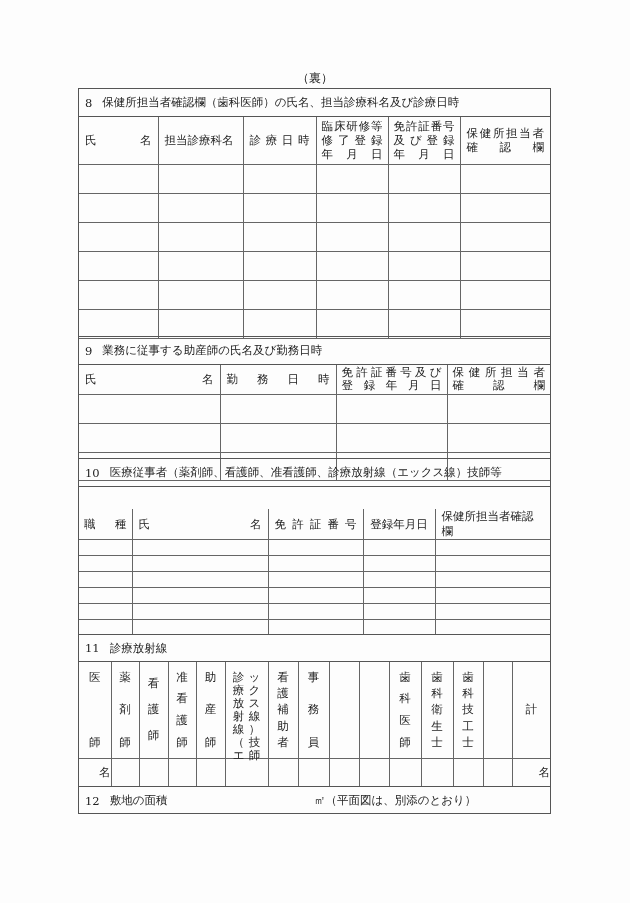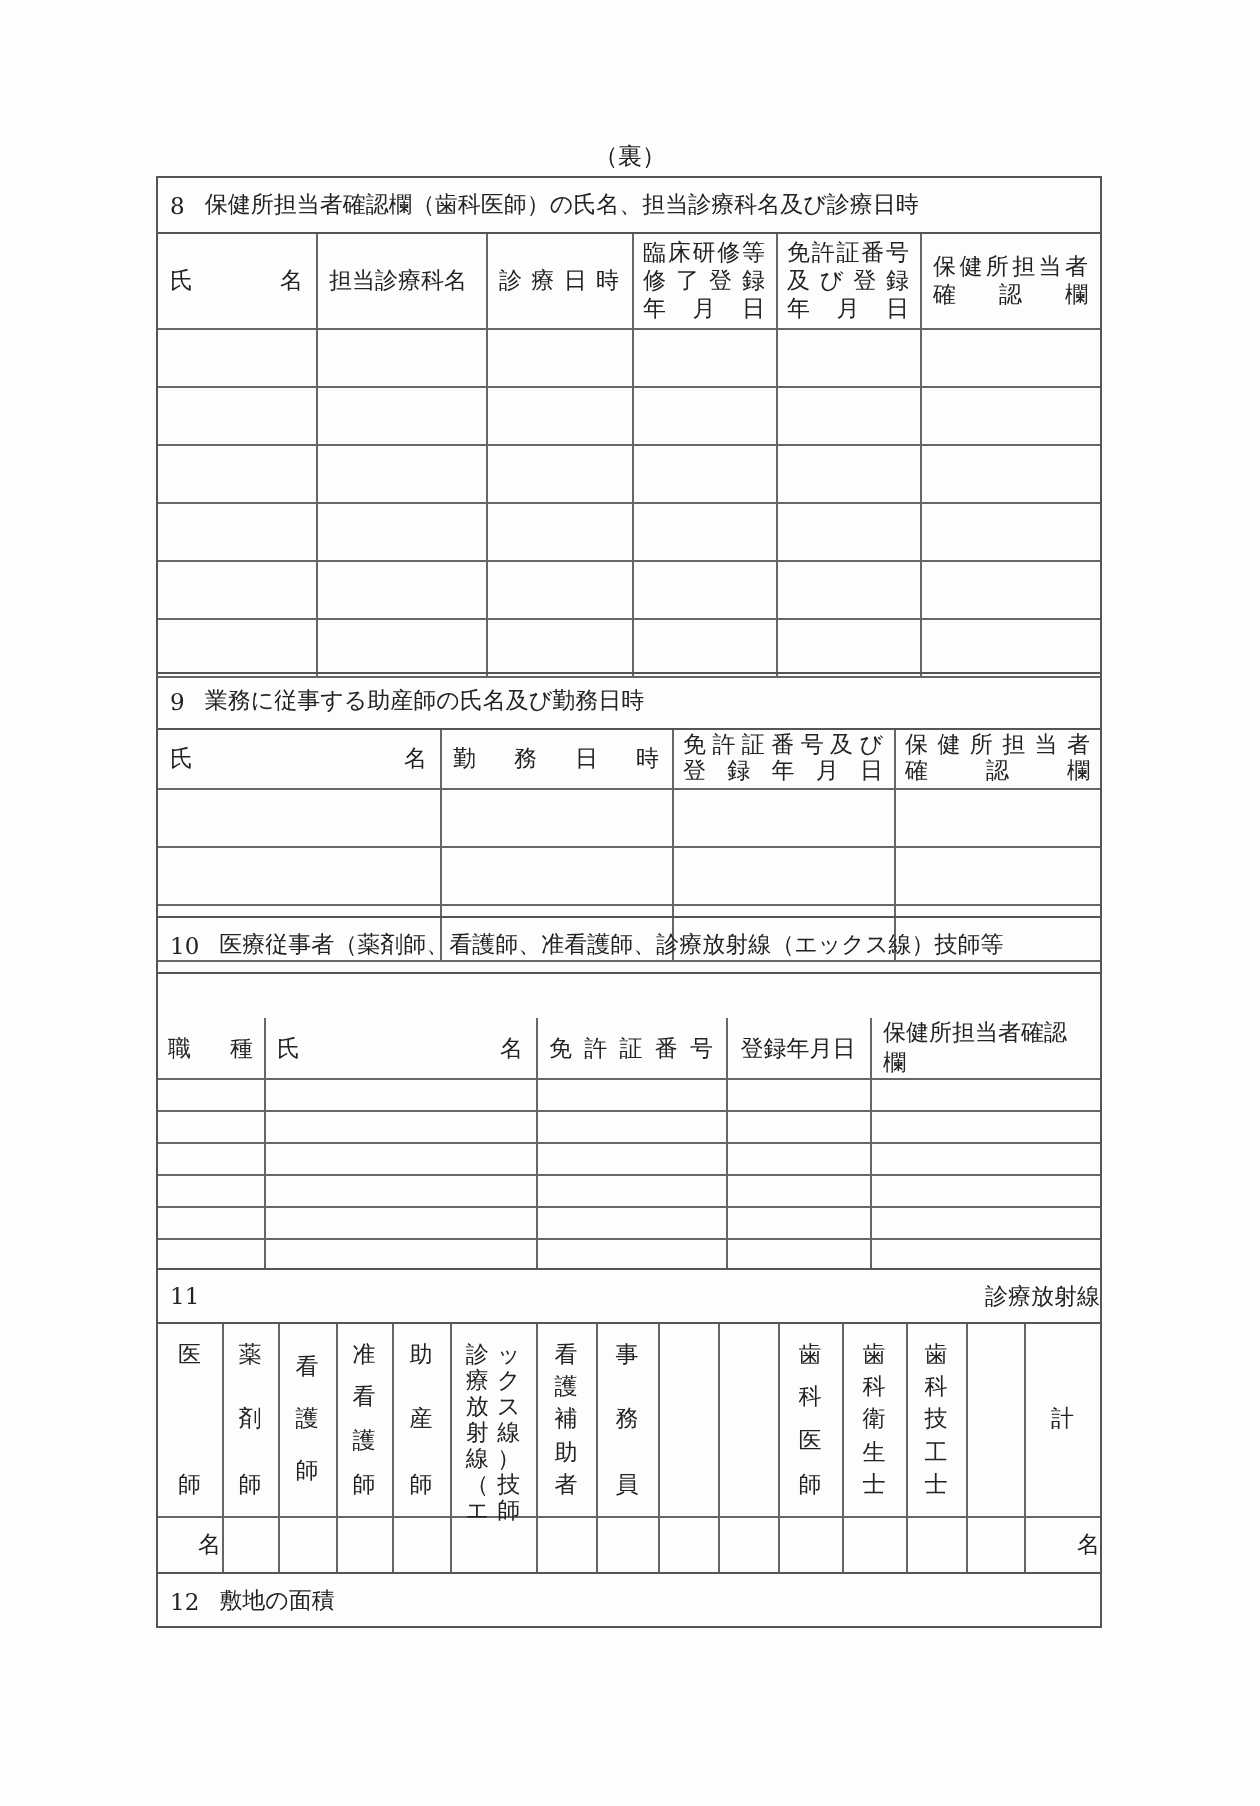--- a/index.html
+++ b/index.html
@@ -353,21 +353,21 @@
     <tr style="height:15px;">
           <td></td>
           <td></td>
           <td></td>
           <td></td>
           <td></td>
         </tr>
   </tbody>
     </table>
 
-  <div class="title" style="top:545px;height:28px;border-top:1px solid #555;justify-content:space-between;">
+  <div class="title" style="top:545px;height:28px;border-top:1px solid #555;">
     <span class="num">11</span>
     <span>診療放射線</span>
   </div>
   <table class="grid" style="top:573px;">
     <colgroup>
       <col style="width:32px">
         <col style="width:28px">
         <col style="width:29px">
         <col style="width:28px">
         <col style="width:29px">
@@ -504,15 +504,16 @@
       <td></td>
       <td></td>
       <td class="right-text"><span>名</span></td>
     </tr>
   </tbody>
     </table>
 
   <div class="sec12" style="border-top:1px solid #555;">
     <span class="num" style="margin-right:10px;">12</span>
     <span>敷地の面積</span>
+    <span class="area">㎡（平面図は、別添のとおり）</span>
   </div>
 
 </div>
 
 </body></html>

